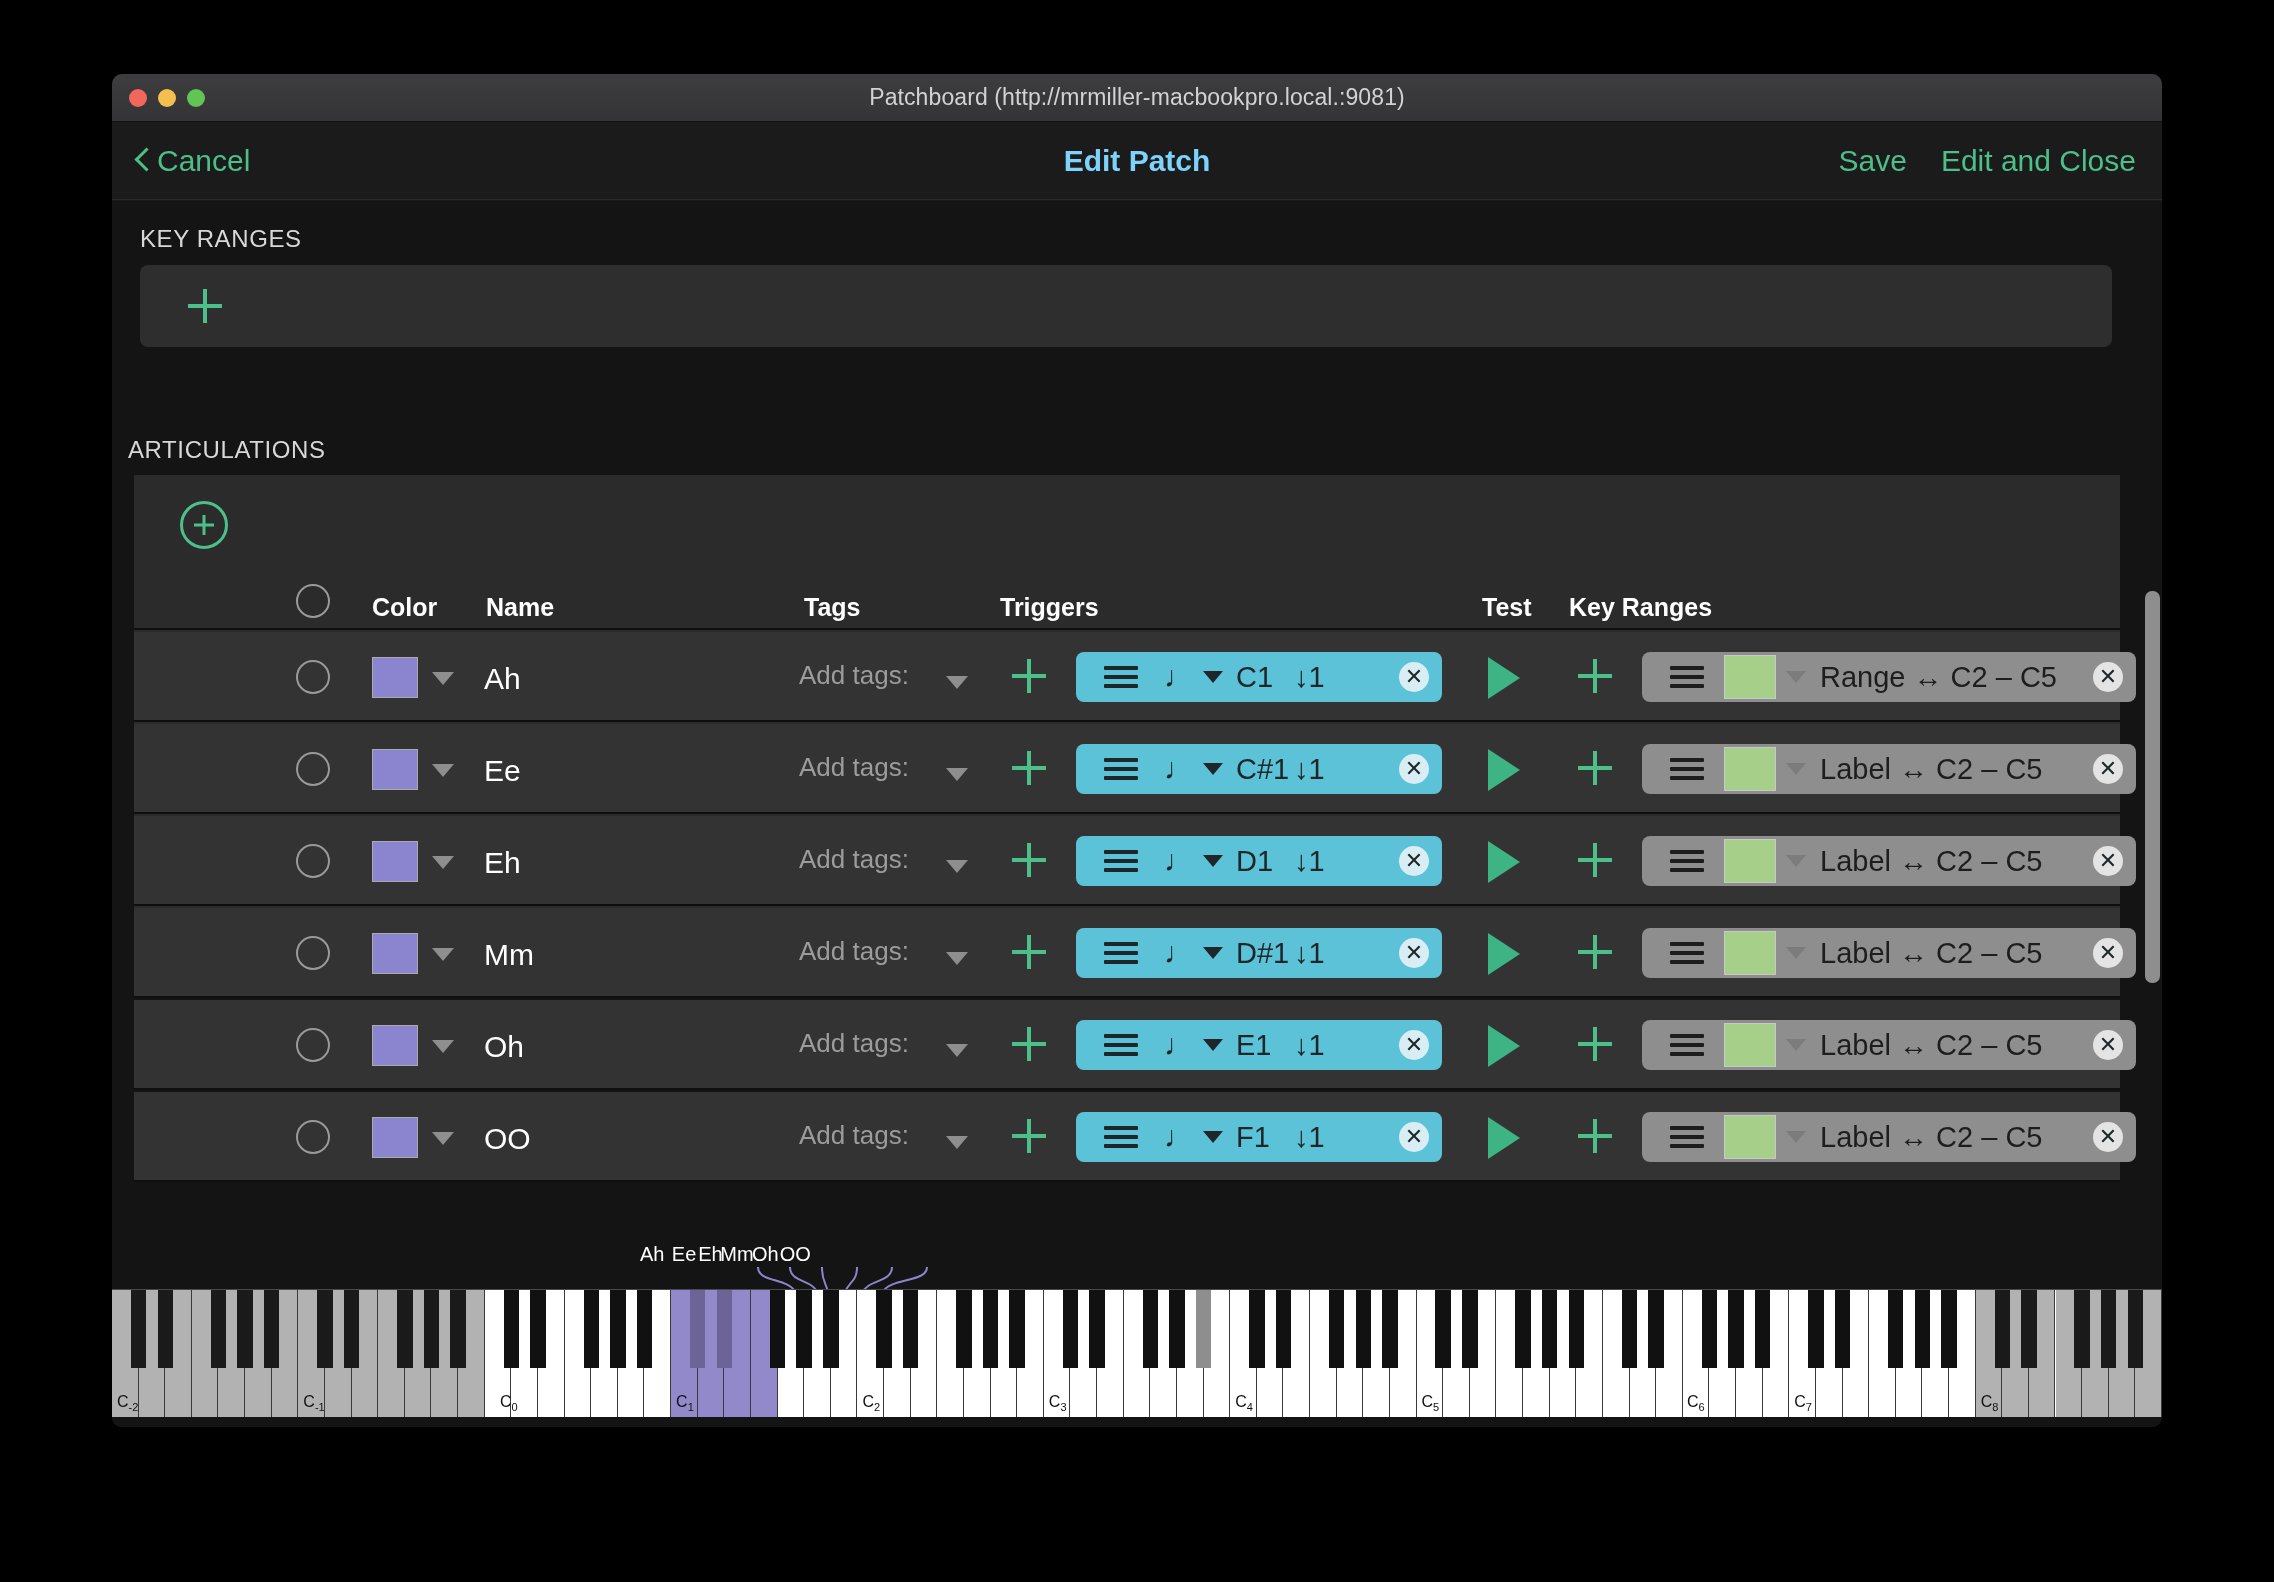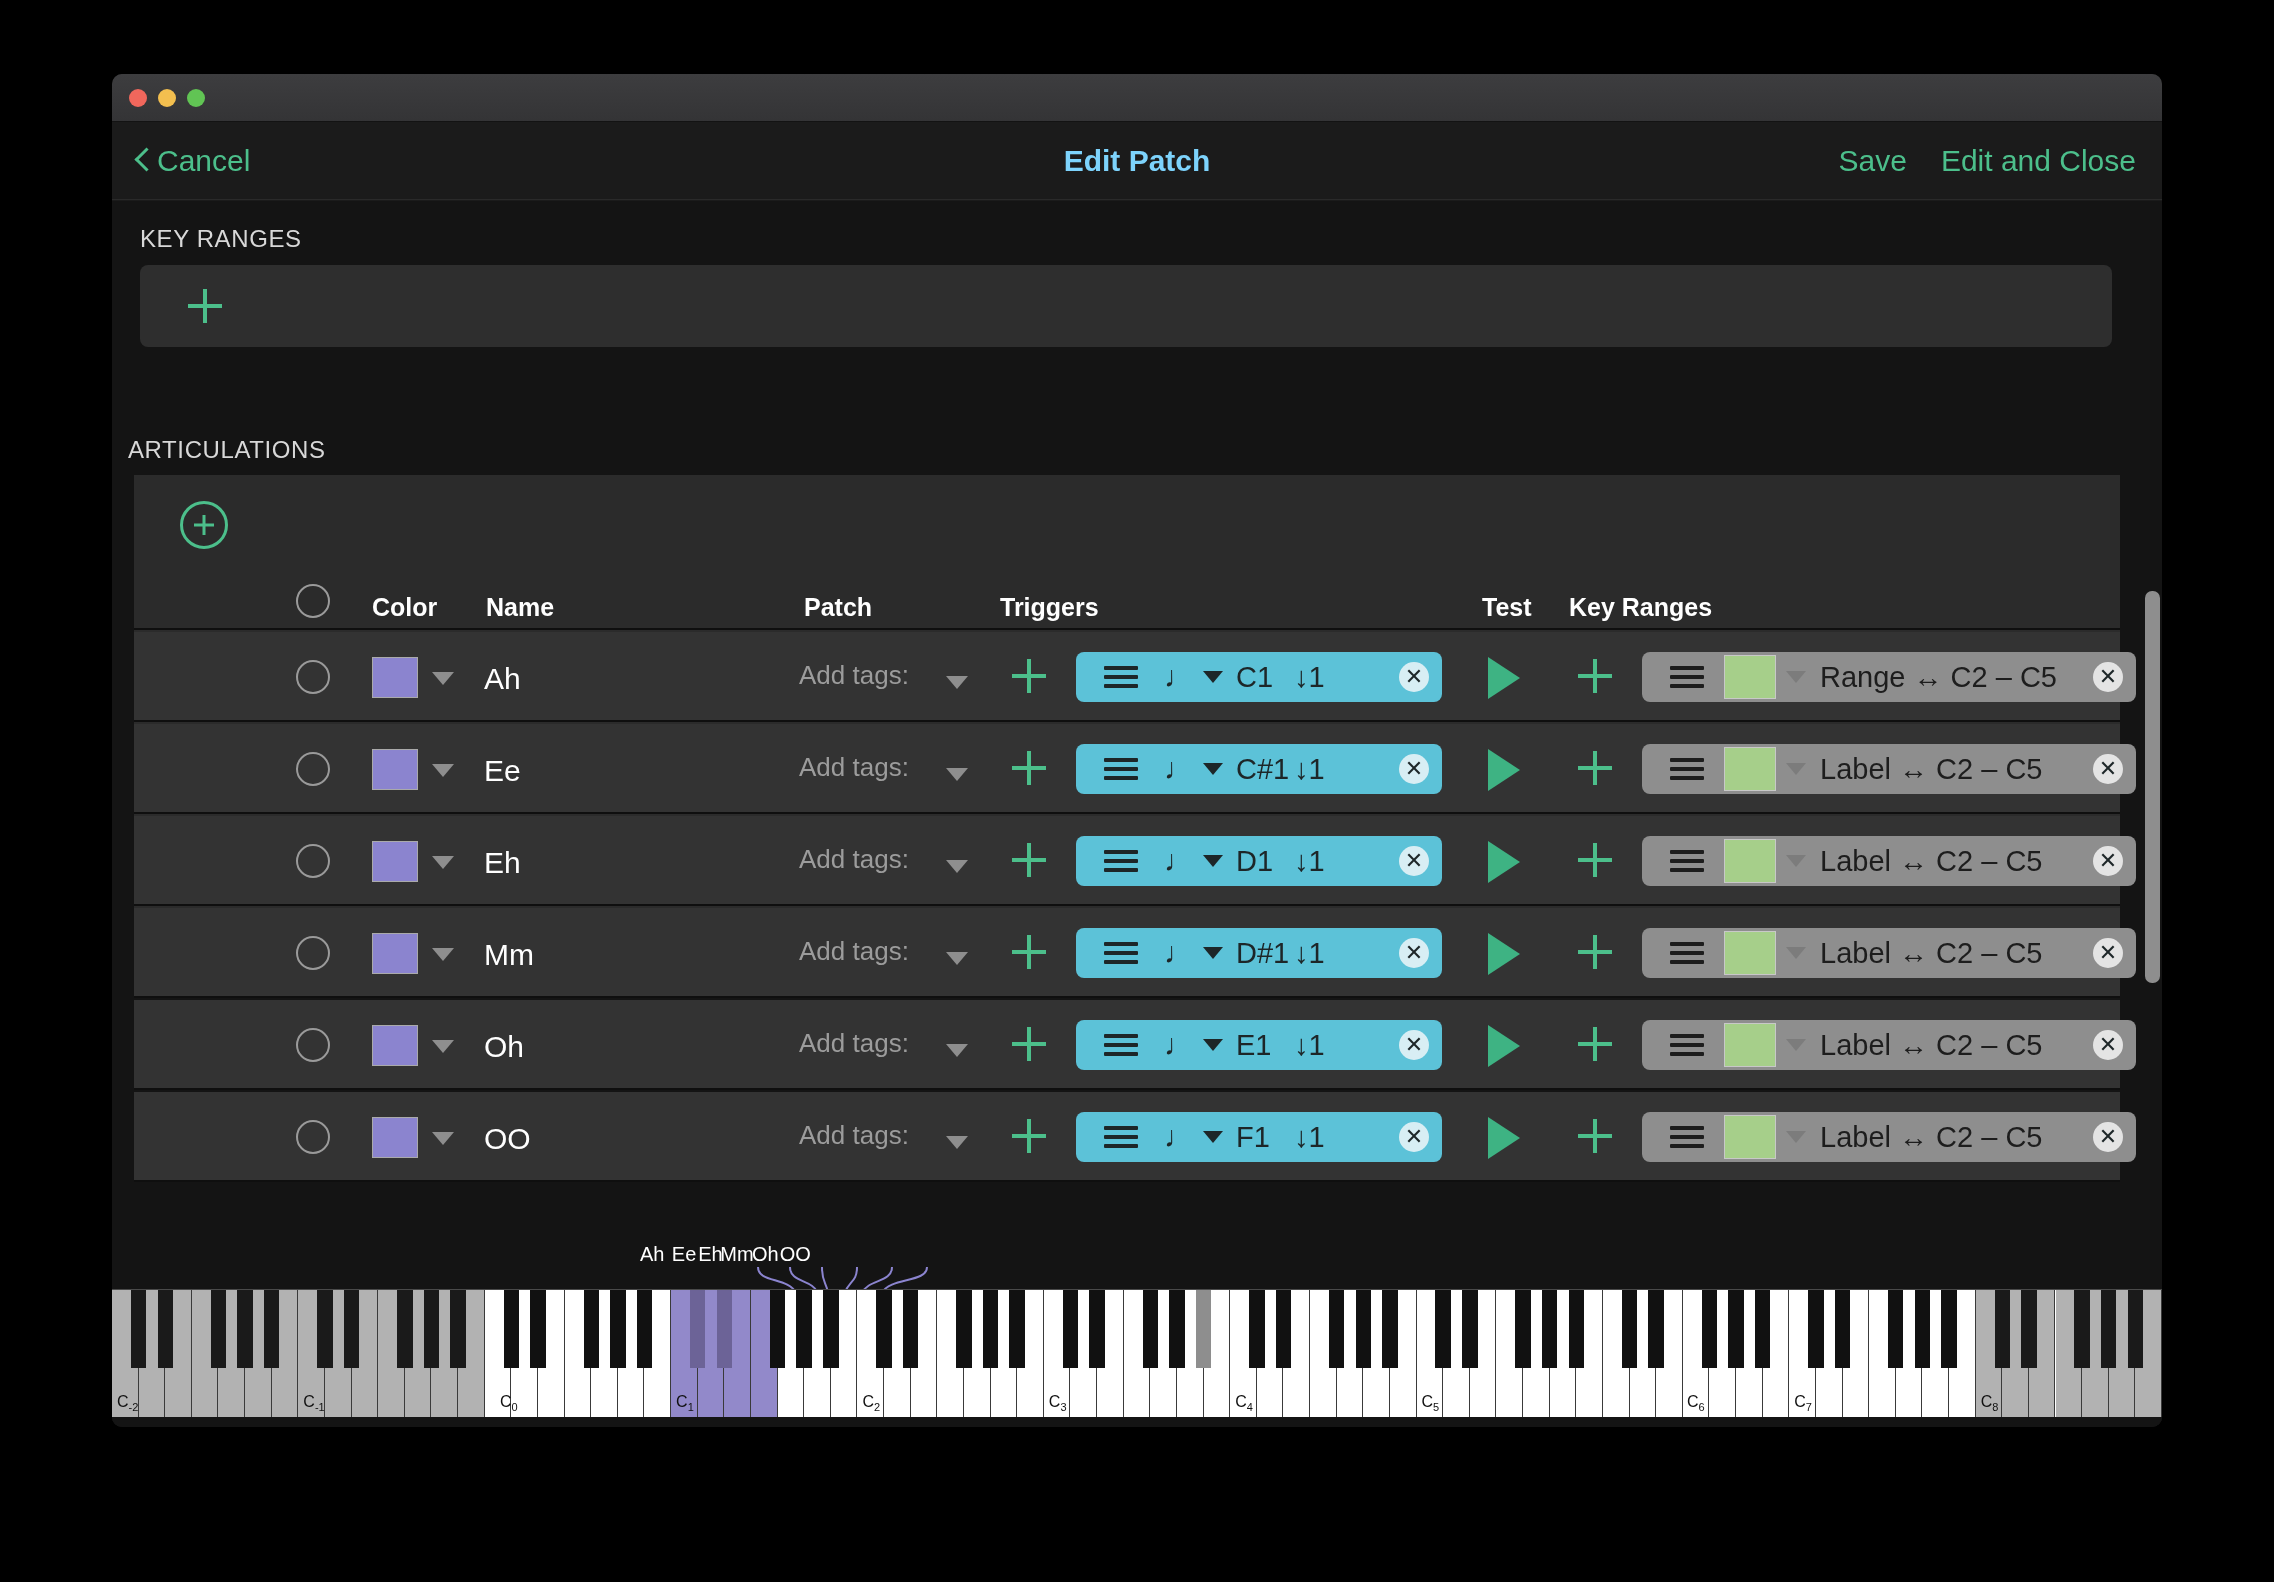--- a/index.html
+++ b/index.html
@@ -259,20 +259,21 @@
 
 <div id="stage">
   <div class="window">
 
     <div class="titlebar">
       <div class="traffic">
         <div class="light red"></div>
         <div class="light yellow"></div>
         <div class="light green"></div>
       </div>
+      <div class="title-text">Patchboard (http://mrmiller-macbookpro.local.:9081)</div>
     </div>
 
     <div class="toolbar">
       <div class="cancel">
         <span class="chev"></span>
         <span>Cancel</span>
       </div>
       <div class="toolbar-title">Edit Patch</div>
       <div class="toolbar-right">
         <span>Save</span>
@@ -291,21 +292,21 @@
 
       <div class="artic-panel">
         <div class="circle-add">
           <span class="plus-green"></span>
         </div>
 
         <div class="thead">
           <div id="th-selcircle" class="sel-circle"></div>
           <div id="th-color" class="hcell">Color</div>
           <div id="th-name" class="hcell">Name</div>
-          <div id="th-tags" class="hcell">Patch</div>
+          <div id="th-tags" class="hcell">Tags</div>
           <div id="th-trig" class="hcell">Triggers</div>
           <div id="th-test" class="hcell">Test</div>
           <div id="th-kr" class="hcell">Key Ranges</div>
 
         </div>
 
         <div id="rows-container">
             <div class="row" style="top: 157px;">
     <div class="sel-circle"></div>
     <div class="swatch" style="background:#8b84cf"></div>

